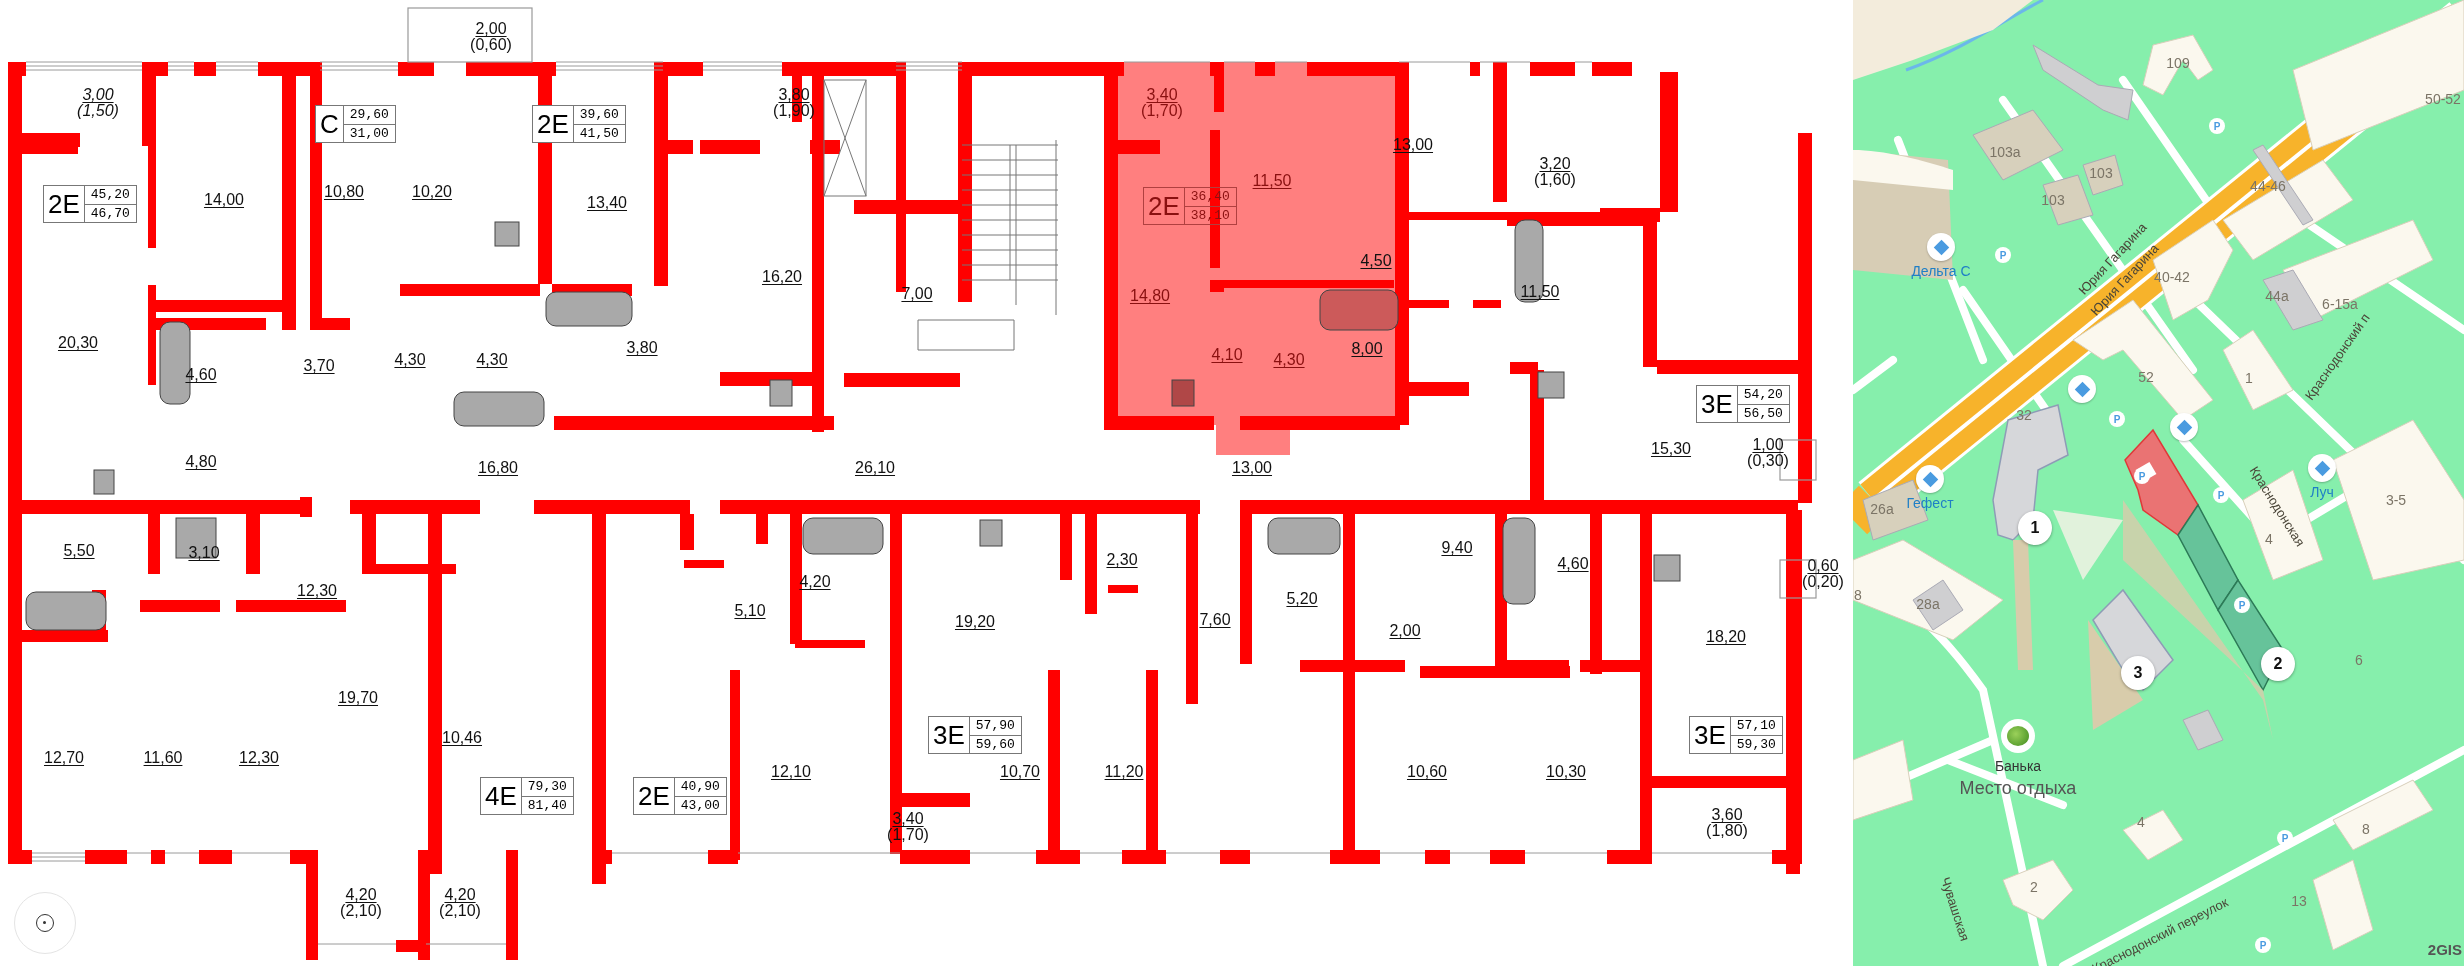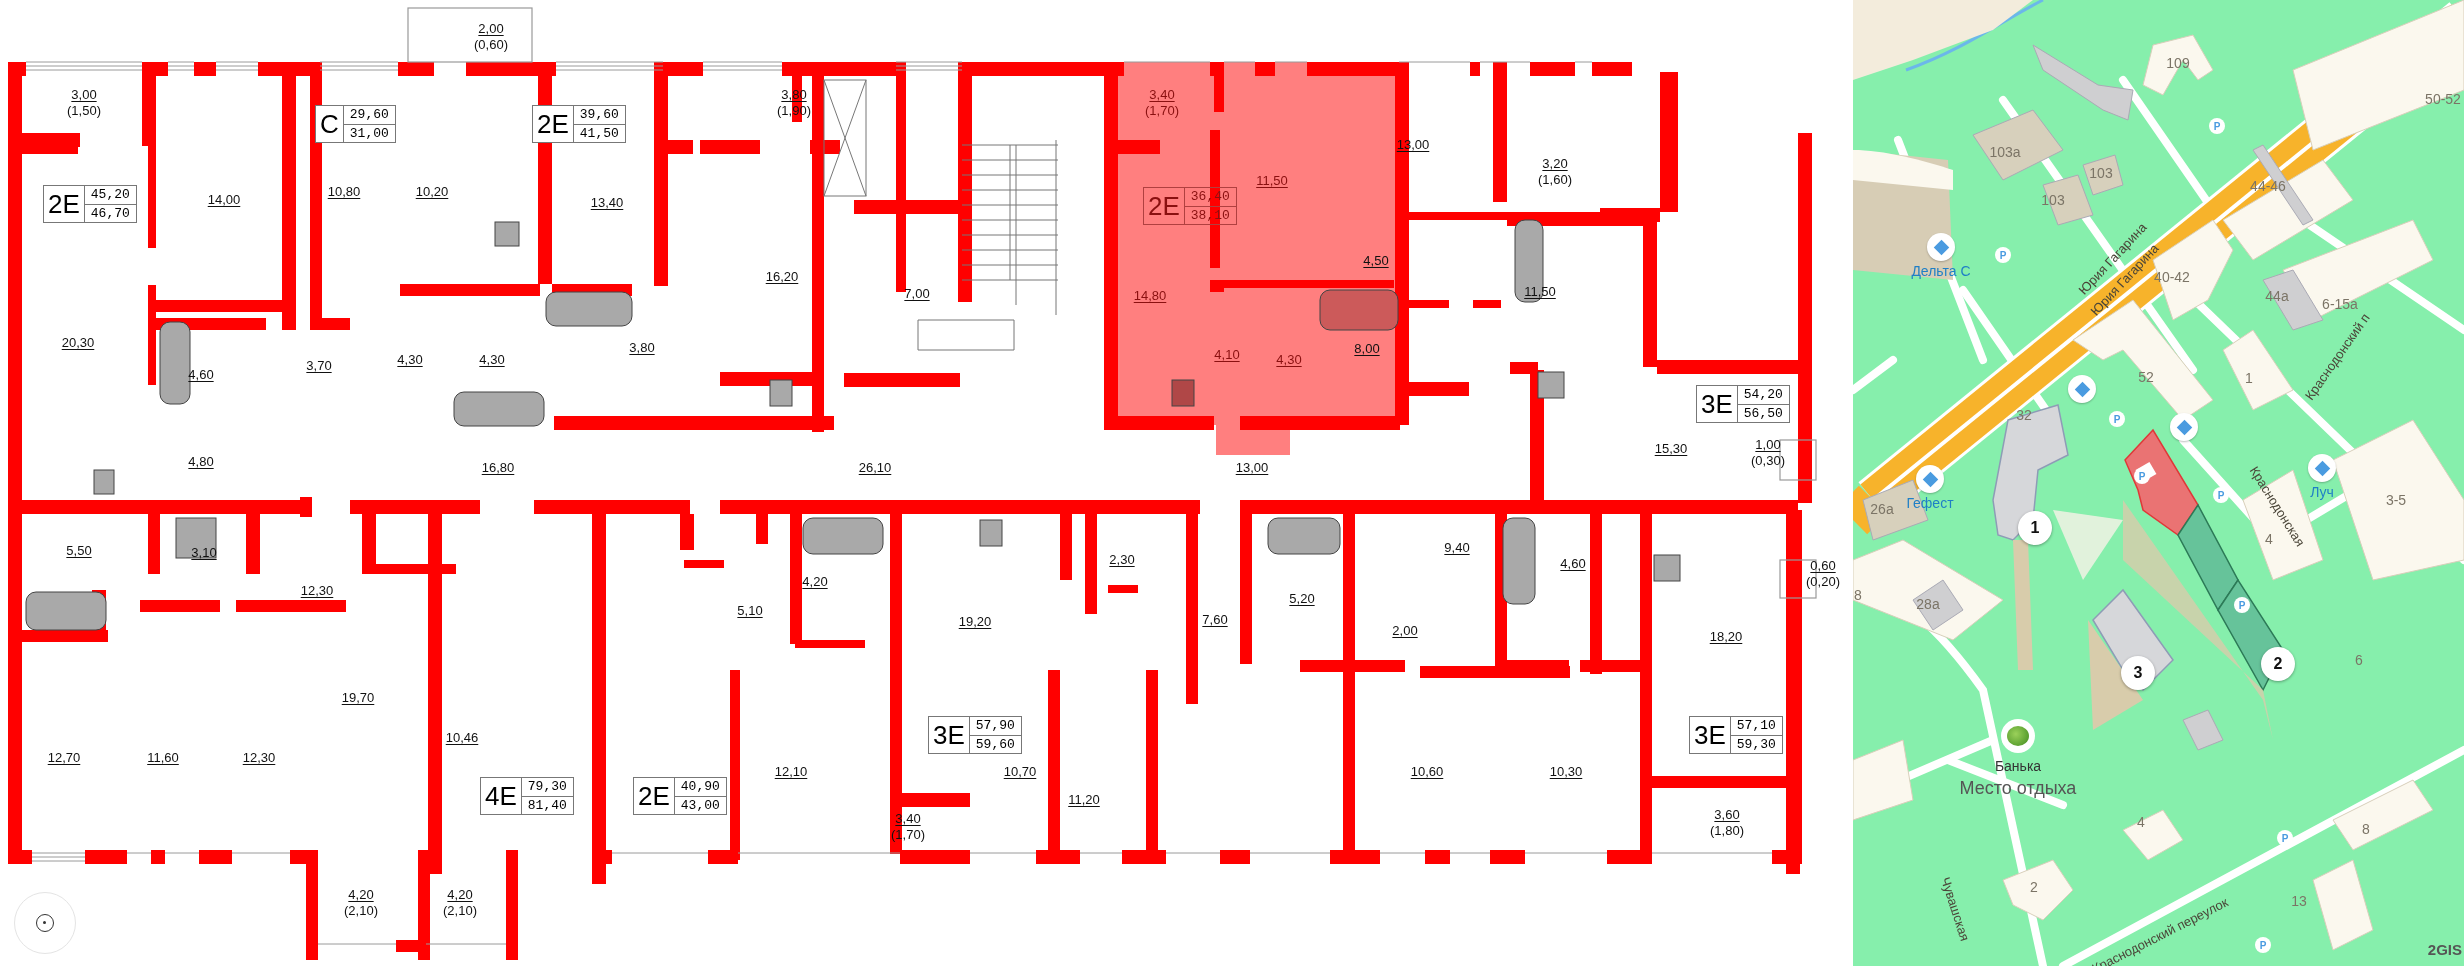--- a/index.html
+++ b/index.html
@@ -1,19 +1,19 @@
 <!DOCTYPE html>
 <html><head>
 <meta charset="utf-8">
 <style>
   html,body{margin:0;padding:0;}
   body{width:2464px;height:966px;position:relative;overflow:hidden;background:#ffffff;font-family:"Liberation Sans",sans-serif;}
   #plan{position:absolute;left:0;top:0;width:1853px;height:966px;background:#ffffff;}
   #plan svg{position:absolute;left:0;top:0;}
-  .room-label{position:absolute;transform:translate(-50%,-50%);font-size:13px;color:#111;text-align:center;line-height:16px;white-space:nowrap;}
+  .room-label{position:absolute;transform:translate(-50%,-50%);font-size:16px;color:#111;text-align:center;line-height:16px;white-space:nowrap;}
   .room-label .area{text-decoration:underline;text-underline-offset:2px;}
   .room-label .sub{display:block;}
   .room-label.hl{color:#8a1010;}
   .apt-tag{position:absolute;display:flex;align-items:stretch;border:1px solid #777;background:#fff;height:36px;font-family:"Liberation Sans",sans-serif;cursor:pointer;}
   .apt-tag.hl{background:transparent;border-color:#b04040;color:#8a1010;}
   .apt-tag .type{font-size:26px;padding:0 4px;display:flex;align-items:center;border-right:1px solid #777;line-height:1;}
   .apt-tag.hl .type{border-color:#b04040;}
   .apt-tag .vals{display:flex;flex-direction:column;font-size:13px;}
   .apt-tag .vals span{flex:1;display:flex;align-items:center;justify-content:center;padding:0 6px;font-family:Liberation Mono, monospace;}
   .apt-tag .vals span:first-child{border-bottom:1px solid #777;}
@@ -233,21 +233,21 @@
       <rect x="980" y="520" width="22" height="26"></rect>
       <rect x="1654" y="555" width="26" height="26"></rect>
       <rect x="1538" y="372" width="26" height="26"></rect>
       <rect x="770" y="380" width="22" height="26"></rect>
       <rect x="495" y="222" width="24" height="24"></rect>
       <rect x="1172" y="380" width="22" height="26" fill="#b04747"></rect>
     </g>
   </svg>
 
   <div id="room-labels">
-      <div class="room-label" style="left: 84px; top: 103px;"><span class="area">3,00</span><span class="sub">(1,50)</span></div>
+      <div class="room-label" style="left: 98px; top: 103px; font-style: italic;"><span class="area">3,00</span><span class="sub">(1,50)</span></div>
       <div class="room-label" style="left: 491px; top: 37px;"><span class="area">2,00</span><span class="sub">(0,60)</span></div>
       <div class="room-label" style="left: 224px; top: 200px;"><span class="area">14,00</span></div>
       <div class="room-label" style="left: 344px; top: 192px;"><span class="area">10,80</span></div>
       <div class="room-label" style="left: 432px; top: 192px;"><span class="area">10,20</span></div>
       <div class="room-label" style="left: 607px; top: 203px;"><span class="area">13,40</span></div>
       <div class="room-label" style="left: 794px; top: 103px;"><span class="area">3,80</span><span class="sub">(1,90)</span></div>
       <div class="room-label" style="left: 782px; top: 277px;"><span class="area">16,20</span></div>
       <div class="room-label" style="left: 917px; top: 294px;"><span class="area">7,00</span></div>
       <div class="room-label hl" style="left: 1162px; top: 103px;"><span class="area">3,40</span><span class="sub">(1,70)</span></div>
       <div class="room-label hl" style="left: 1272px; top: 181px;"><span class="area">11,50</span></div>
@@ -285,21 +285,21 @@
       <div class="room-label" style="left: 1573px; top: 564px;"><span class="area">4,60</span></div>
       <div class="room-label" style="left: 1823px; top: 574px;"><span class="area">0,60</span><span class="sub">(0,20)</span></div>
       <div class="room-label" style="left: 1726px; top: 637px;"><span class="area">18,20</span></div>
       <div class="room-label" style="left: 64px; top: 758px;"><span class="area">12,70</span></div>
       <div class="room-label" style="left: 163px; top: 758px;"><span class="area">11,60</span></div>
       <div class="room-label" style="left: 259px; top: 758px;"><span class="area">12,30</span></div>
       <div class="room-label" style="left: 358px; top: 698px;"><span class="area">19,70</span></div>
       <div class="room-label" style="left: 462px; top: 738px;"><span class="area">10,46</span></div>
       <div class="room-label" style="left: 791px; top: 772px;"><span class="area">12,10</span></div>
       <div class="room-label" style="left: 1020px; top: 772px;"><span class="area">10,70</span></div>
-      <div class="room-label" style="left: 1084px; top: 772px; margin-top: 28px;"><span class="area">11,20</span></div>
+      <div class="room-label" style="left: 1124px; top: 772px;"><span class="area">11,20</span></div>
       <div class="room-label" style="left: 1427px; top: 772px;"><span class="area">10,60</span></div>
       <div class="room-label" style="left: 1566px; top: 772px;"><span class="area">10,30</span></div>
       <div class="room-label" style="left: 908px; top: 827px;"><span class="area">3,40</span><span class="sub">(1,70)</span></div>
       <div class="room-label" style="left: 1727px; top: 823px;"><span class="area">3,60</span><span class="sub">(1,80)</span></div>
       <div class="room-label" style="left: 361px; top: 903px;"><span class="area">4,20</span><span class="sub">(2,10)</span></div>
       <div class="room-label" style="left: 460px; top: 903px;"><span class="area">4,20</span><span class="sub">(2,10)</span></div>
     </div>
 
   <div id="apt-tags">
       <div class="apt-tag" style="left: 43px; top: 185px;">

